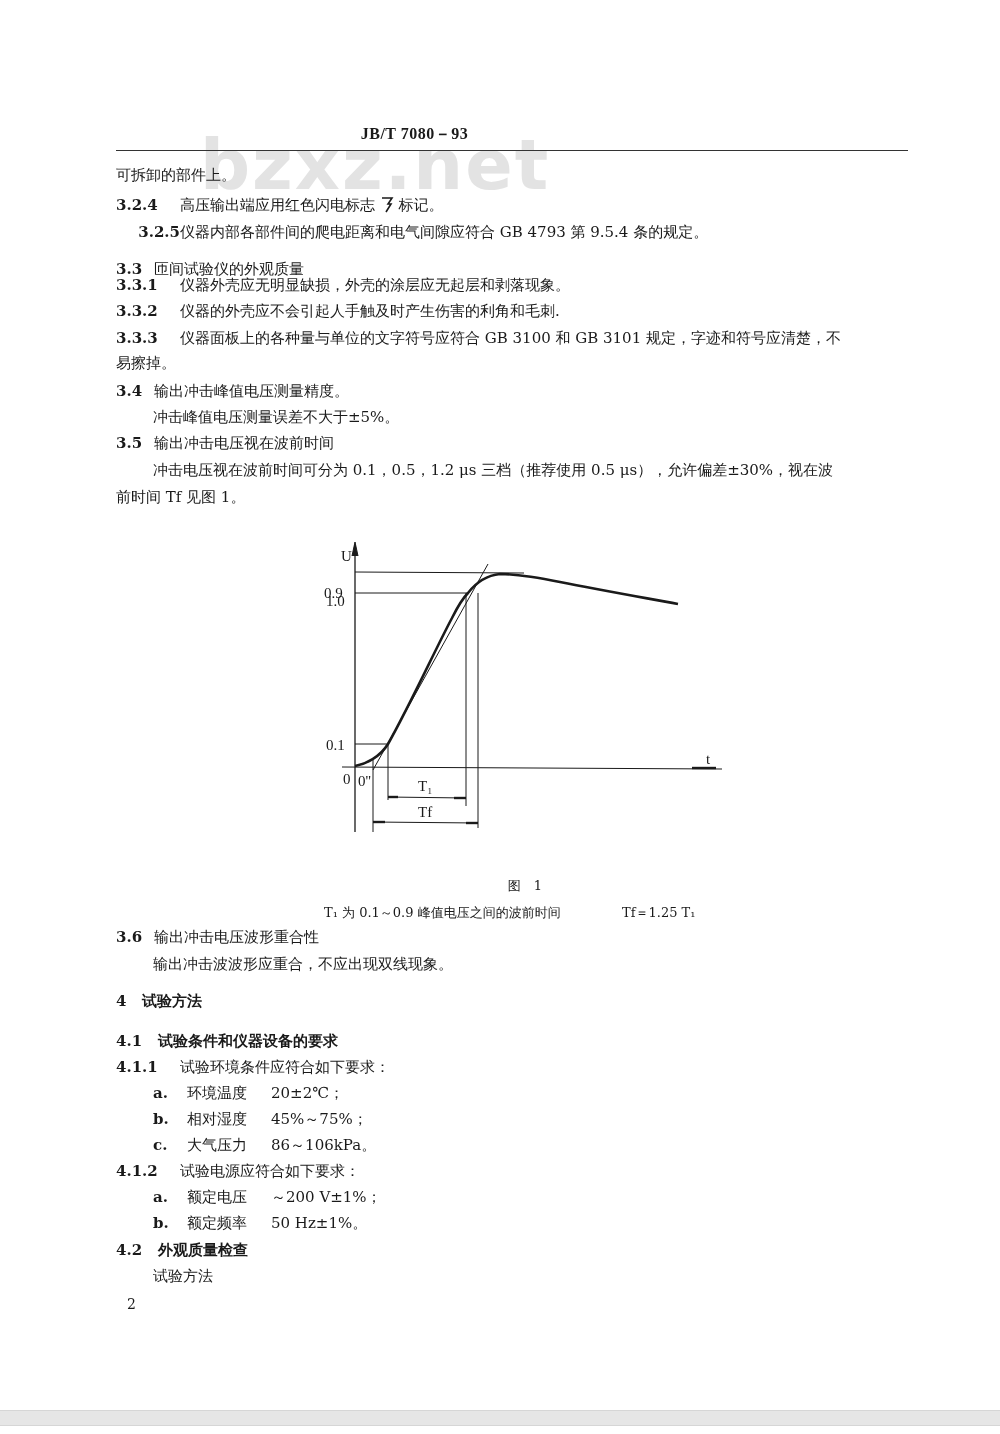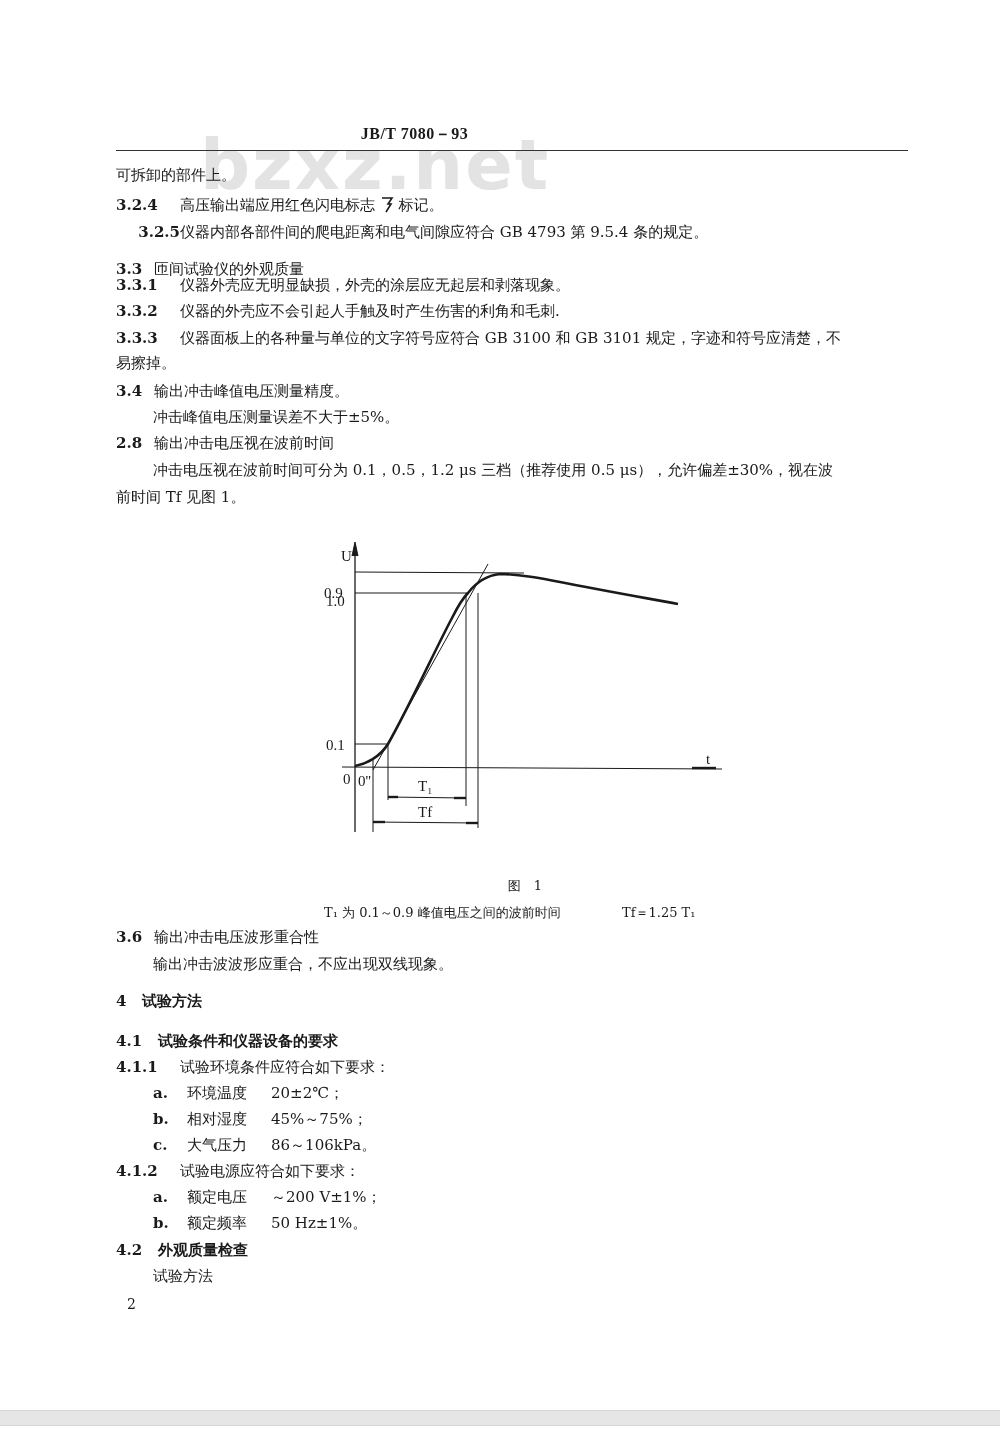--- a/index.html
+++ b/index.html
@@ -81,21 +81,21 @@
     <span class="num" style="width:64px;">3.3.3</span><span>仪器面板上的各种量与单位的文字符号应符合 GB 3100 和 GB 3101 规定，字迹和符号应清楚，不</span>
   </div>
   <div class="line" style="left:116px; top:353px;">易擦掉。</div>
 
   <div class="line" style="left:116px; top:381px;">
     <span class="num" style="width:38px;">3.4</span><span>输出冲击峰值电压测量精度。</span>
   </div>
   <div class="line" style="left:153px; top:407px;">冲击峰值电压测量误差不大于±5%。</div>
 
   <div class="line" style="left:116px; top:433px;">
-    <span class="num" style="width:38px;">2.8</span><span>输出冲击电压视在波前时间</span>
+    <span class="num" style="width:38px;">3.5</span><span>输出冲击电压视在波前时间</span>
   </div>
   <div class="line" style="left:153px; top:460px;">冲击电压视在波前时间可分为 0.1，0.5，1.2 μs 三档（推荐使用 0.5 μs），允许偏差±30%，视在波</div>
   <div class="line" style="left:116px; top:487px;">前时间 Tf 见图 1。</div>
 
   <svg class="chart" width="1000" height="880">
     <g stroke="#1a1a1a" fill="none">
 
       <line x1="355" y1="545" x2="355" y2="832" stroke-width="1.3"></line>
       <path d="M352 556 L355 542 L358 556" fill="#1a1a1a" stroke-width="1"></path>
 

